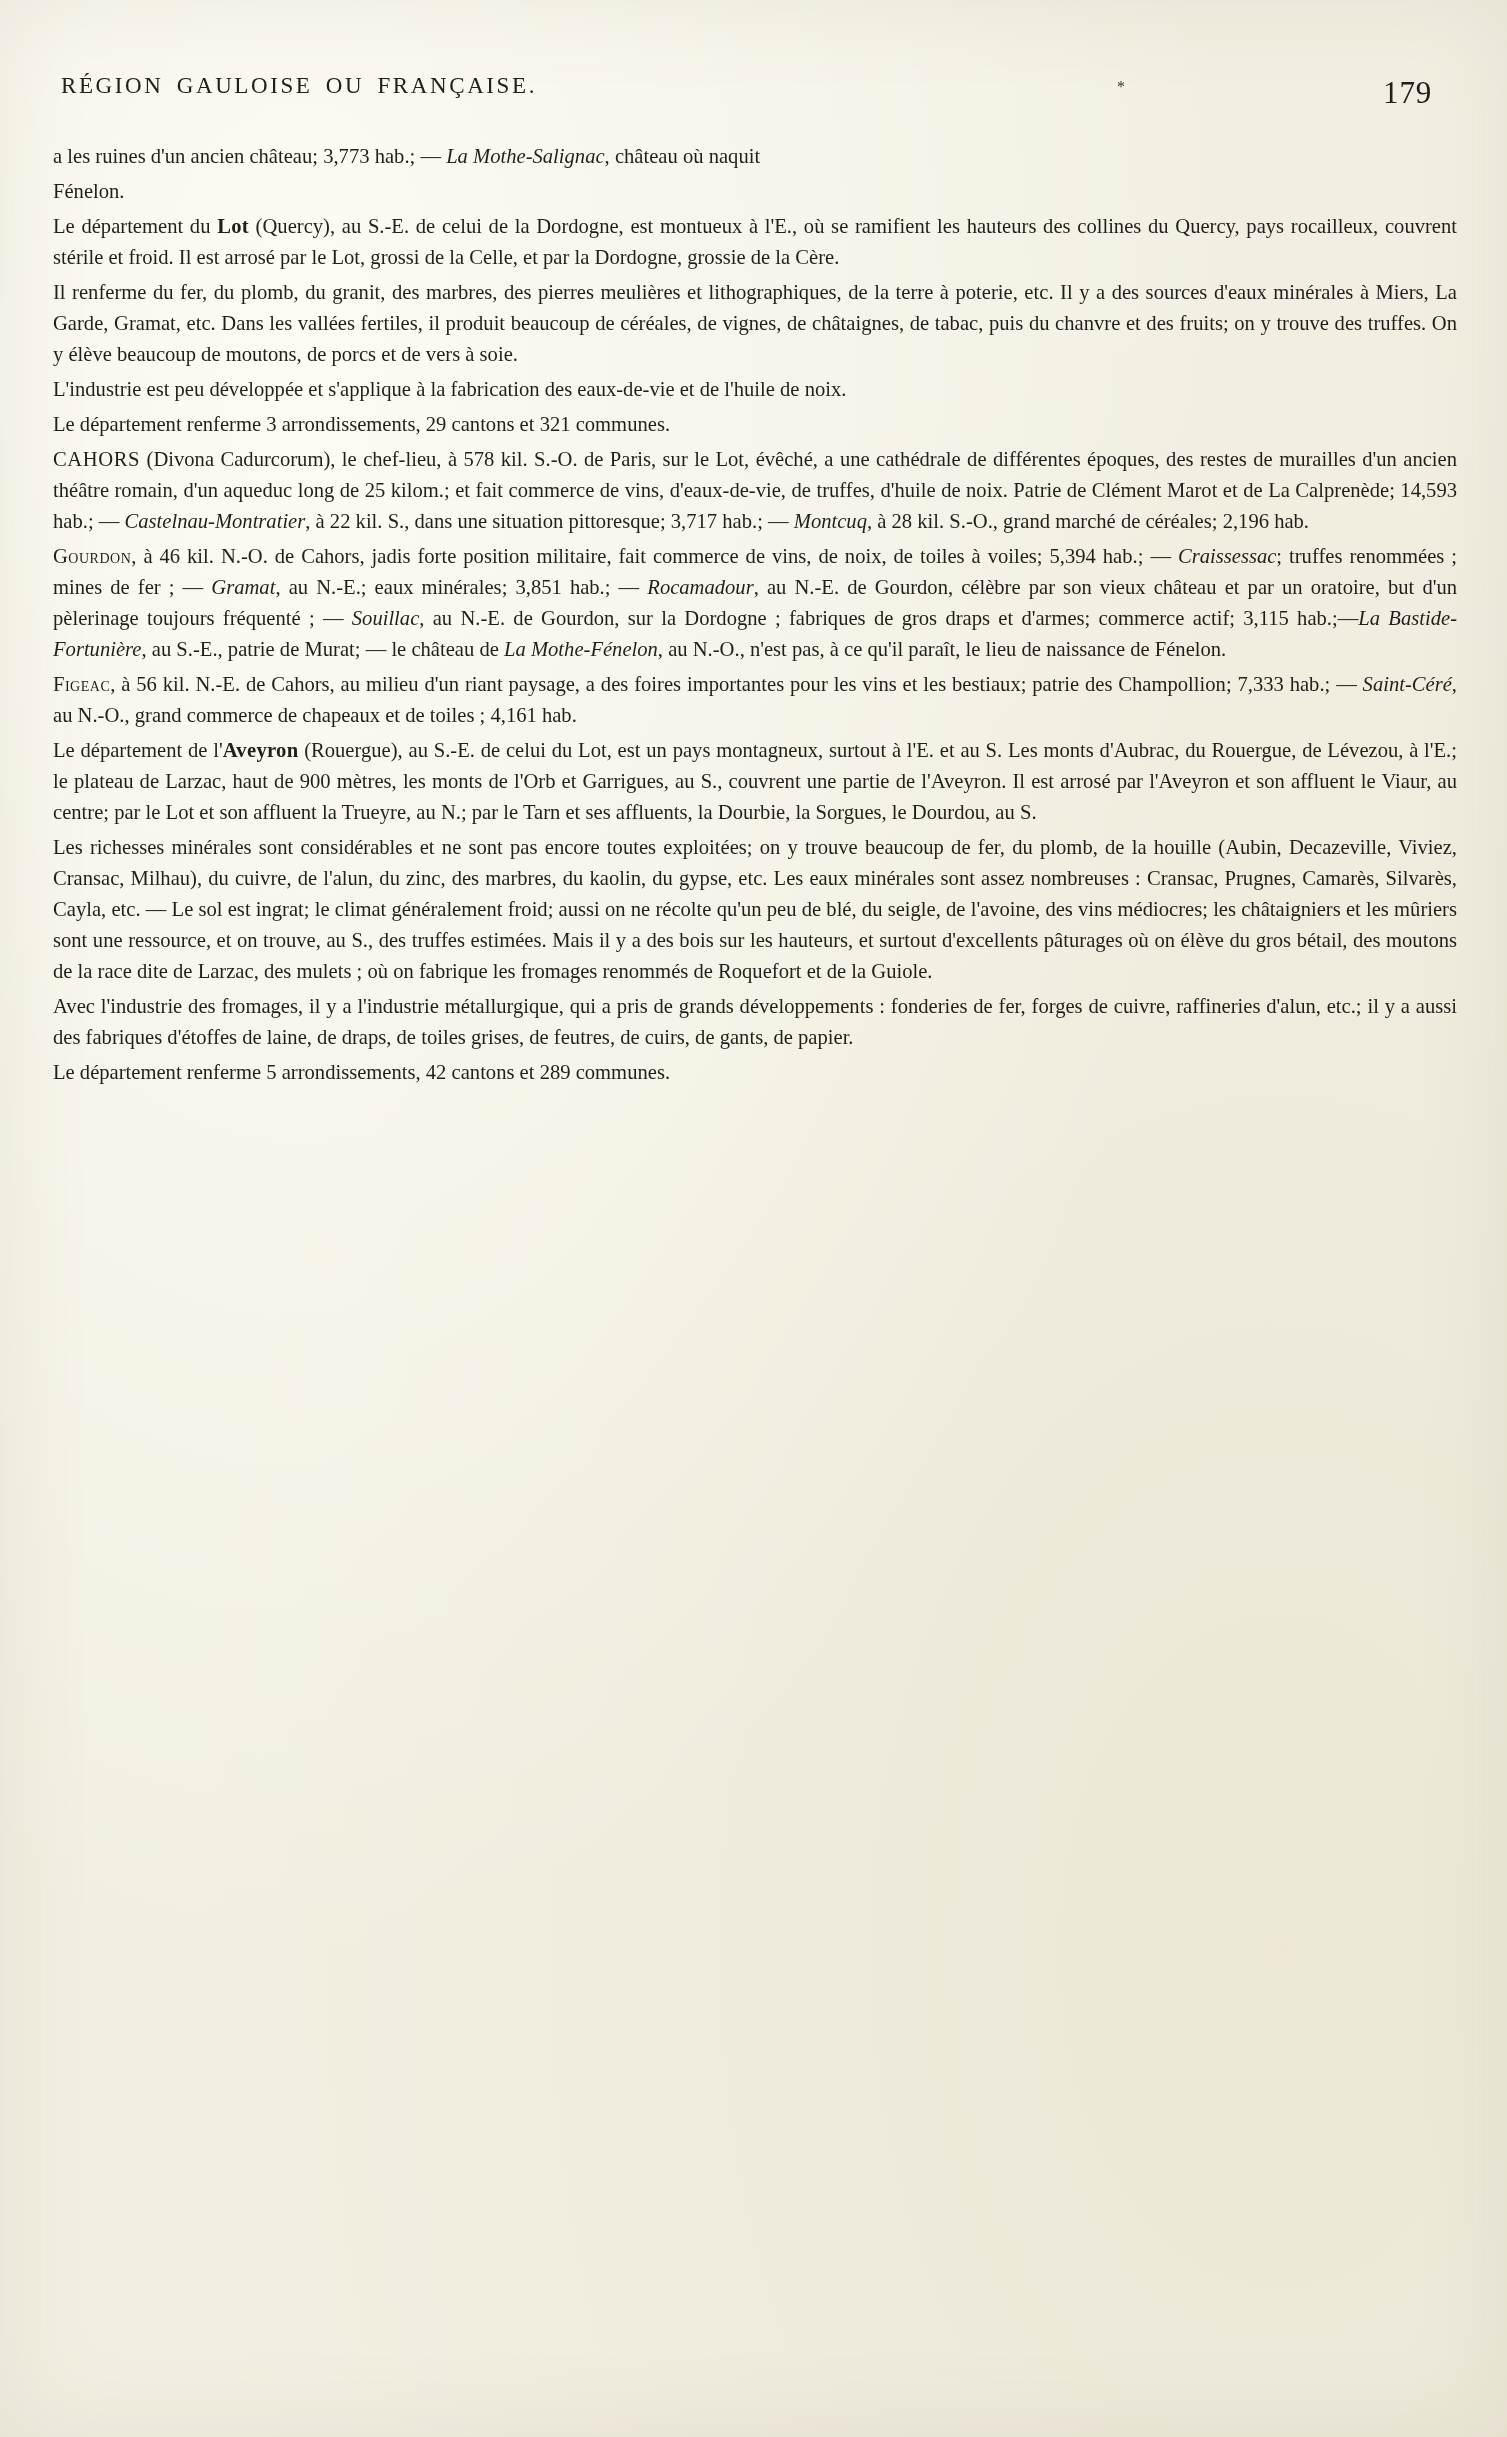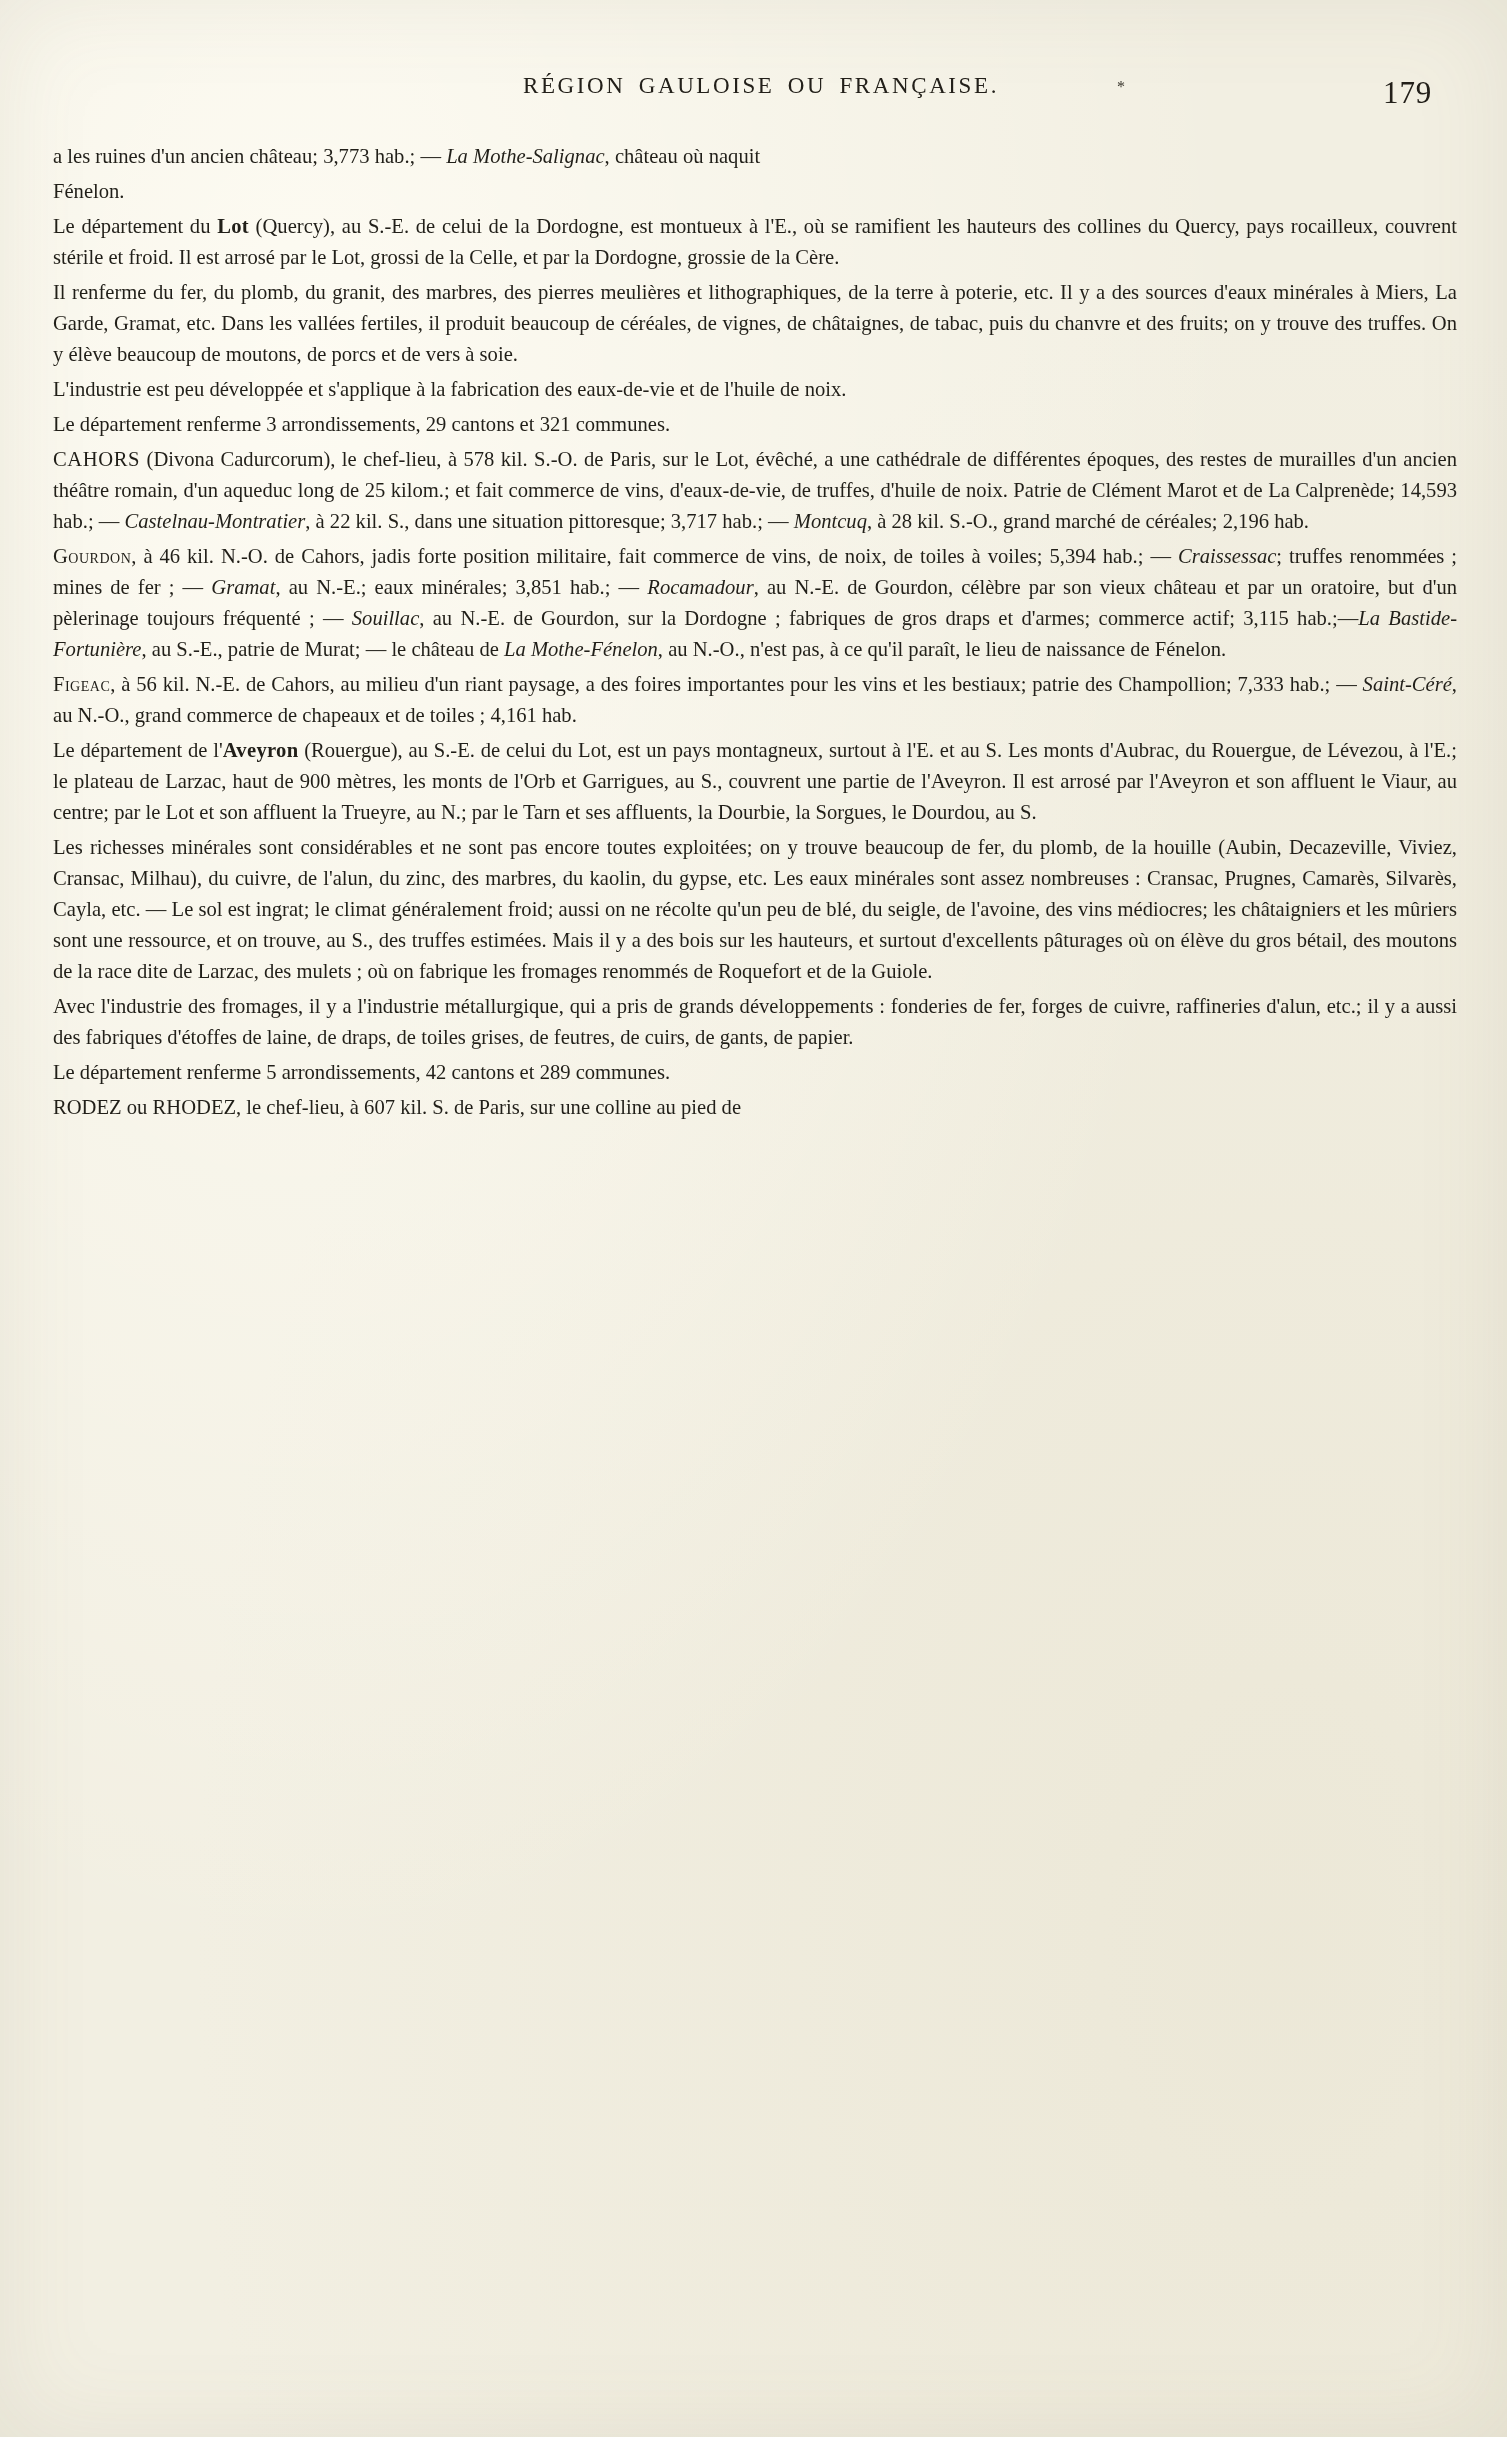--- a/index.html
+++ b/index.html
@@ -41,21 +41,21 @@
     position: relative;
     display: block;
     height: 44px;
     margin-bottom: 24px;
   }
   .running-title {
     position: absolute;
     left: 12px;
     right: 0;
     top: 0;
-    text-align: center;
+    text-align: left;
     font-size: 23px;
     letter-spacing: 2.6px;
     word-spacing: 4.9px;
     color: #23201a;
     font-family: "Liberation Serif", serif;
   }
   .header-mark {
     position: absolute;
     left: 1068px;
     top: 4.9px;
@@ -158,20 +158,19 @@
         <p class="p-indent gap-section">
           <span>Le département de l'</span><span class="bold-dept">Aveyron</span><span> (Rouergue), au S.-E. de celui du Lot, est un pays montagneux, surtout à l'E. et au S. Les monts d'Aubrac, du Rouergue, de Lévezou, à l'E.; le plateau de Larzac, haut de 900 mètres, les monts de l'Orb et Garrigues, au S., couvrent une partie de l'Aveyron. Il est arrosé par l'Aveyron et son affluent le Viaur, au centre; par le Lot et son affluent la Trueyre, au N.; par le Tarn et ses affluents, la Dourbie, la Sorgues, le Dourdou, au S.</span>
         </p>
 
         <p class="p-indent">Les richesses minérales sont considérables et ne sont pas encore toutes exploitées; on y trouve beaucoup de fer, du plomb, de la houille (Aubin, Decazeville, Viviez, Cransac, Milhau), du cuivre, de l'alun, du zinc, des marbres, du kaolin, du gypse, etc. Les eaux minérales sont assez nombreuses : Cransac, Prugnes, Camarès, Silvarès, Cayla, etc. — Le sol est ingrat; le climat généralement froid; aussi on ne récolte qu'un peu de blé, du seigle, de l'avoine, des vins médiocres; les châtaigniers et les mûriers sont une ressource, et on trouve, au S., des truffes estimées. Mais il y a des bois sur les hauteurs, et surtout d'excellents pâturages où on élève du gros bétail, des moutons de la race dite de Larzac, des mulets ; où on fabrique les fromages renommés de Roquefort et de la Guiole.</p>
 
         <p class="p-indent">Avec l'industrie des fromages, il y a l'industrie métallurgique, qui a pris de grands développements : fonderies de fer, forges de cuivre, raffineries d'alun, etc.; il y a aussi des fabriques d'étoffes de laine, de draps, de toiles grises, de feutres, de cuirs, de gants, de papier.</p>
 
         <p class="p-indent">Le département renferme 5 arrondissements, 42 cantons et 289 communes.</p>
 
-        <p class="p-indent">RODEZ ou RHODEZ, le chef-lieu, à 607 kil. S. de Paris, sur une colline au pied de</p>
 
       </div>
     </div>
     <div class="edge-shadow"></div>
   </div>
 </div>
 
 
 </body></html>

